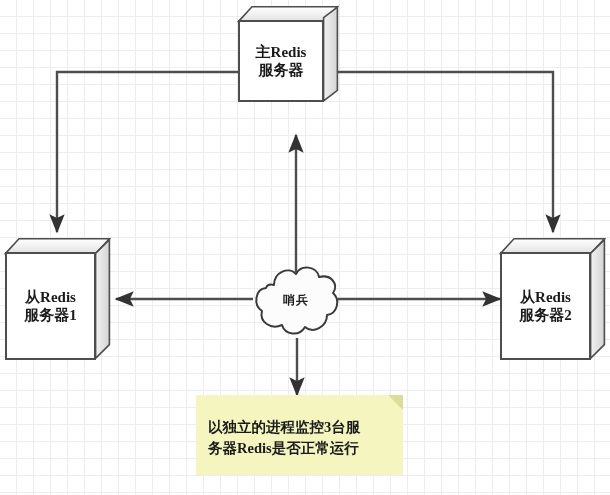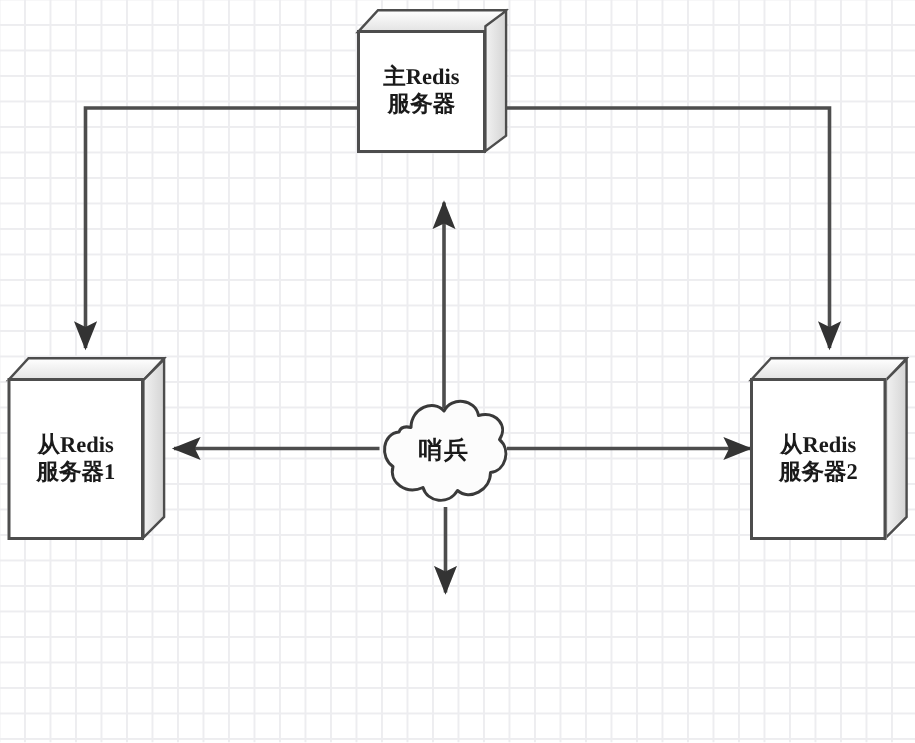--- a/index.html
+++ b/index.html
@@ -77,21 +77,21 @@
   }
   .cloud .cloud-label {
     position: absolute;
     left: 0;
     top: 0;
     width: 100%;
     height: 100%;
     display: flex;
     align-items: center;
     justify-content: center;
-    font-size: 16px;
+    font-size: 12px;
     font-weight: bold;
     color: #1a1a1a;
     letter-spacing: 1px;
     text-align: right;
   }
   
   .note {
     position: absolute;
     box-sizing: border-box;
     background: #f5f5c0;
@@ -208,14 +208,19 @@
                C90,40 86,54 76,55
                C76,67 62,74 54,67
                C48,77 34,75 31,65
                C20,70 8,62 11,51
                C2,45 4,29 15,28
                C16,25 19,24 23,25 Z" fill="#fcfcfc" stroke="#3a3a3a" stroke-width="2" stroke-linejoin="round"></path>
     </svg>
     <div class="cloud-label">哨兵</div>
   </div>
 
+  <div class="note" style="left:196px; top:395px; width:207px; height:80px;">
+    <div class="note-fold"></div>
+    <div class="note-text">以独立的进程监控3台服</div>
+    <div class="note-text">务器Redis是否正常运行</div>
+  </div>
 
 </div>
 
 </body></html>

